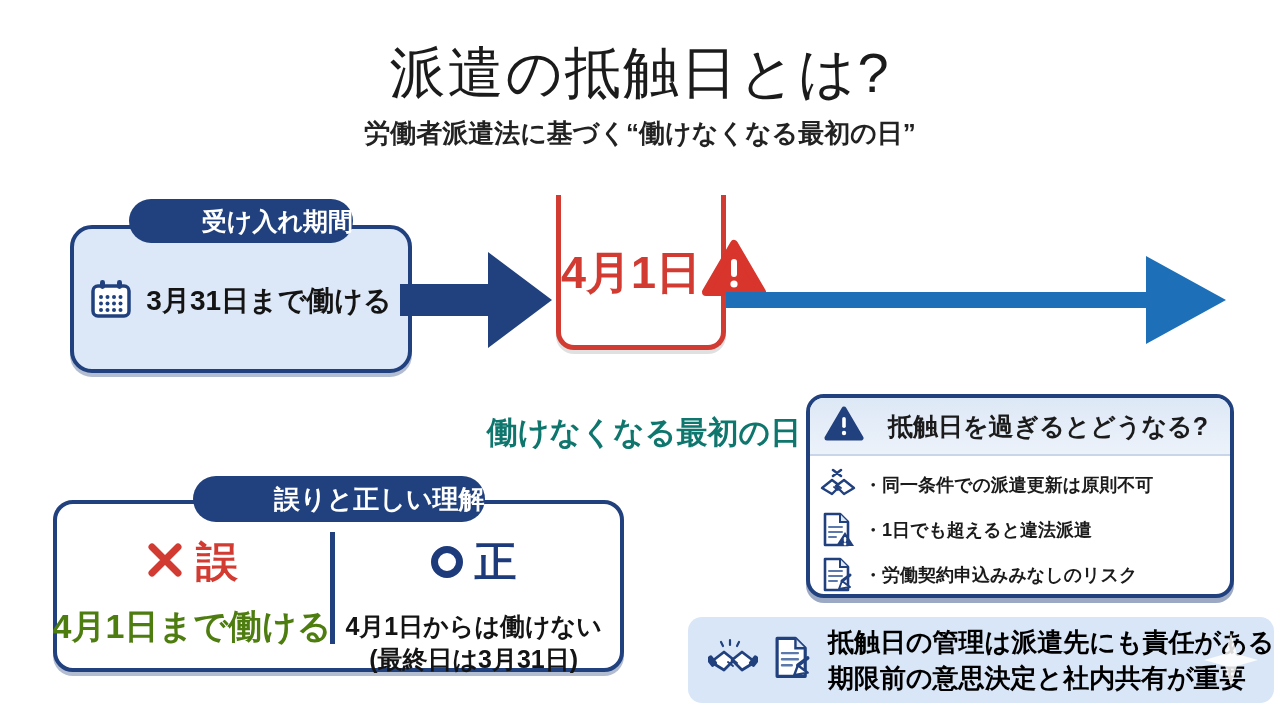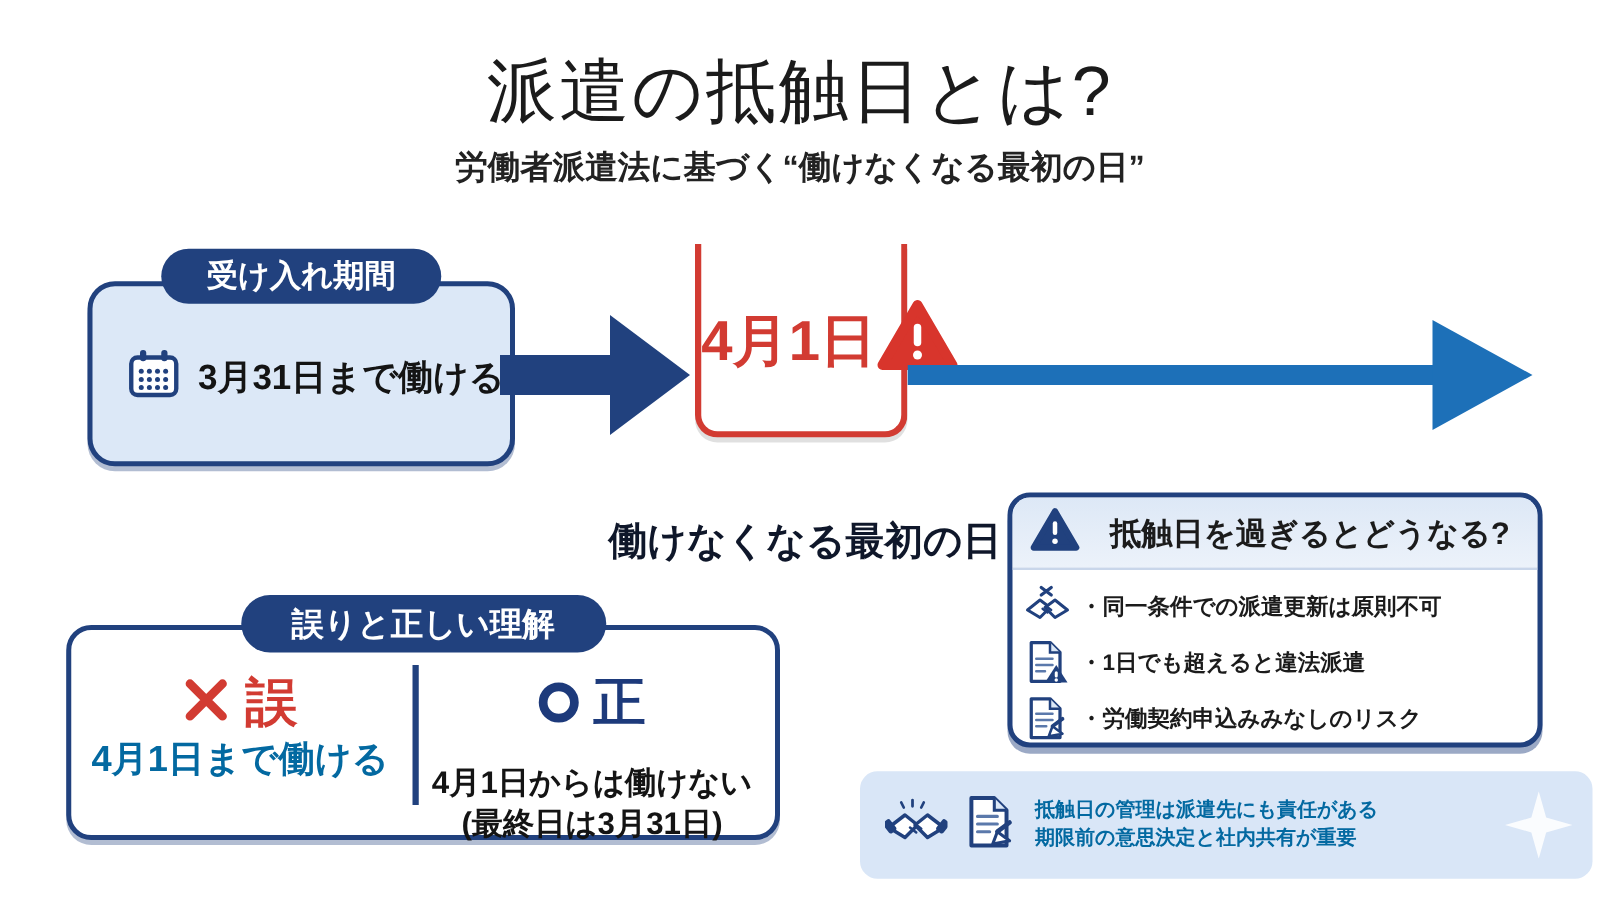--- a/index.html
+++ b/index.html
@@ -13,37 +13,37 @@
   .subtitle{position:absolute;top:116px;left:0;width:100%;text-align:center;
          font-size:26px;font-weight:700;color:#222;}
 
   
   .frame{position:absolute;border:4px solid #21417e;background:#fff;}
 
   
   .accept-box{left:70px;top:225px;width:342px;height:148px;background:#dce8f7;
       border-radius:22px;box-shadow:0 4px 0 rgba(33,65,126,.35);}
   .pill{position:absolute;left:50%;transform:translateX(-50%);
-      background:#21417e;color:#fff;font-weight:700;text-align:center;
+      background:#21417e;color:#fff;font-weight:700;text-align:right;
       border-radius:26px;white-space:nowrap;}
   .accept-pill{top:-30px;width:224px;height:44px;line-height:44px;font-size:25px;}
-  .accept-row{position:absolute;left:12px;top:50px;width:100%;display:flex;
+  .accept-row{position:absolute;left:0;top:50px;width:100%;display:flex;
       align-items:center;justify-content:center;gap:14px;}
   .accept-text{font-size:28px;font-weight:700;color:#141414;}
 
   
   .conflict-wrap{position:absolute;left:556px;top:195px;width:170px;height:202px;}
   .conflict-head{height:47px;background:#21417e;border-radius:13px 13px 0 0;
       color:#fff;font-size:25px;font-weight:700;text-align:center;line-height:47px;}
   .conflict-body{height:155px;background:#fff;border:5px solid #d23b32;border-top:none;
       border-radius:0 0 18px 18px;display:flex;flex-direction:row;align-items:center;
       box-shadow:0 4px 0 rgba(0,0,0,.12);}
   .conflict-date{margin-top:6px;font-size:45px;font-weight:700;color:#d23b32;white-space:nowrap;}
   .conflict-caption{position:absolute;left:444px;top:412px;width:400px;text-align:center;
-      font-size:31px;font-weight:700;color:#0f172a;}
+      font-size:31px;font-weight:700;color:#0f766e;}
 
   
   .arrow-svg{position:absolute;}
 
   
   .conseq-box{left:806px;top:394px;width:428px;height:204px;border-radius:18px;
       box-shadow:0 5px 0 rgba(33,65,126,.45);overflow:hidden;}
   .conseq-head{height:58px;background:linear-gradient(#dde8f6,#ecf2fa);
       border-bottom:2px solid #c9d6ea;display:flex;align-items:center;gap:24px;
       padding:0 10px 0 14px;}
@@ -59,29 +59,29 @@
   .und-pill{top:-28px;width:292px;height:46px;line-height:46px;font-size:26px;}
   .und-cols{position:absolute;left:0;top:32px;width:100%;display:flex;}
   .und-col{display:flex;flex-direction:column;align-items:center;}
   .und-col-wrong{width:48%;}
   .und-col-right{width:52%;}
   .und-divider{position:absolute;left:48.5%;top:28px;width:5px;height:112px;background:#21417e;}
   .mark-row{display:flex;align-items:center;gap:12px;height:52px;}
   .mark-label-wrong{font-size:42px;font-weight:700;color:#d23b32;}
   .mark-label-right{font-size:42px;font-weight:700;color:#1d3a7b;}
   .ring{width:32px;height:32px;border:7px solid #1d3a7b;border-radius:50%;}
-  .und-wrong-text{margin-top:0;font-size:29px;font-weight:700;color:#0369a1;white-space:nowrap;}
+  .und-wrong-text{margin-top:16px;font-size:34px;font-weight:700;color:#4d7c0f;white-space:nowrap;}
   .und-right-text{margin-top:22px;font-size:25px;font-weight:700;color:#141414;
       line-height:1.3;text-align:center;white-space:nowrap;}
 
   
   .note-box{position:absolute;left:688px;top:617px;width:586px;height:86px;
       background:#d9e6f7;border-radius:14px;display:flex;align-items:center;
       gap:14px;padding:0 60px 0 20px;}
-  .note-text{font-size:16px;font-weight:700;color:#0369a1;line-height:1.4;white-space:nowrap;}
+  .note-text{font-size:26px;font-weight:700;color:#000000;line-height:1.4;white-space:nowrap;}
   .sparkle{position:absolute;right:16px;top:16px;width:54px;height:54px;background:#ffffff;opacity:.85;
       clip-path:polygon(50% 0%,61% 39%,100% 50%,61% 61%,50% 100%,39% 61%,0% 50%,39% 39%);}
 </style>
 </head>
 <body>
 
 <div class="canvas">
 
   <div class="title">派遣の抵触日とは?</div>
   <div class="subtitle">労働者派遣法に基づく“働けなくなる最初の日”</div>

